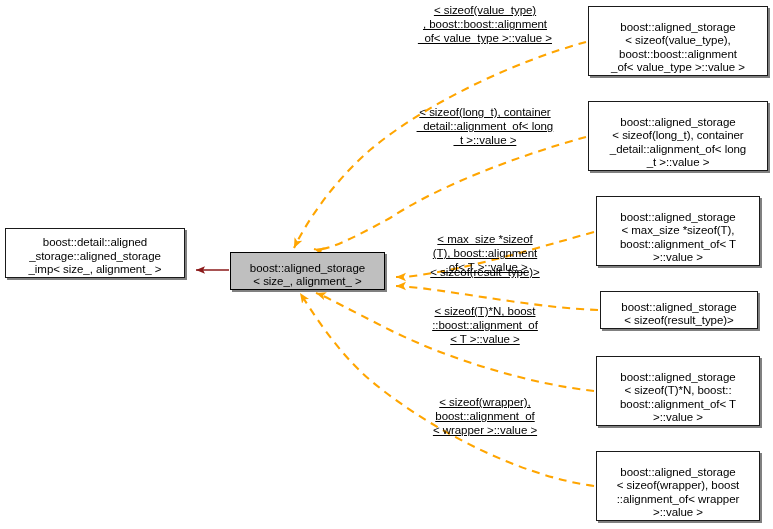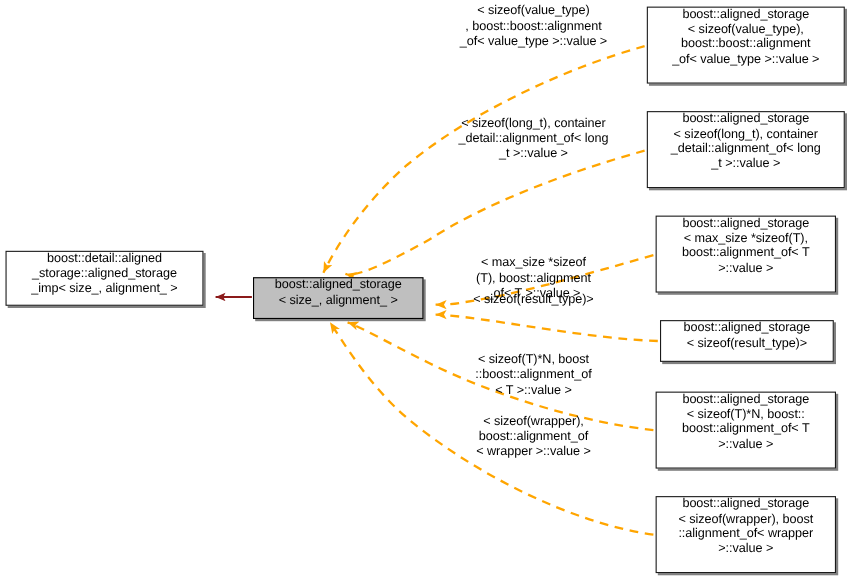--- a/index.html
+++ b/index.html
@@ -23,21 +23,21 @@
     height: 529px;
     pointer-events: none;
   }
   .node {
     position: absolute;
     box-sizing: border-box;
     border: 1px solid #1a1a1a;
     background: #ffffff;
     box-shadow: 2px 2px 0 0 #808080;
     display: flex;
-    align-items: flex-start;
+    align-items: flex-end;
     justify-content: center;
     text-align: center;
     color: #000000;
     font-size: 11.5px;
     line-height: 13.6px;
     letter-spacing: -0.05px;
     white-space: pre-line;
     z-index: 3;
   }
   .node.current {
@@ -53,20 +53,21 @@
     position: absolute;
     box-sizing: border-box;
     text-align: center;
     color: #000000;
     font-size: 11.5px;
     line-height: 14px;
     letter-spacing: -0.05px;
     white-space: pre-line;
     background: transparent;
     z-index: 4;
+    text-decoration: underline;
   }
 </style>
 </head>
 <body>
 
 <div id="diagram">
 
   <svg id="edges" viewBox="0 0 773 529" width="773" height="529" xmlns="http://www.w3.org/2000/svg">
     <defs>
       <marker id="redArrow" markerWidth="10" markerHeight="10" refX="9" refY="4" orient="auto" markerUnits="userSpaceOnUse">
@@ -149,21 +150,21 @@
   <div class="edge-label" style="left:392px; top:105px; width:186px;">&lt; sizeof(long_t), container
 _detail::alignment_of&lt; long
 _t &gt;::value &gt;</div>
 
   <div class="edge-label" style="left:402px; top:200px; width:166px;margin-top:32px;">&lt; max_size *sizeof
 (T), boost::alignment
 _of&lt; T &gt;::value &gt;</div>
 
   <div class="edge-label" style="left:402px; top:265px; width:166px;">&lt; sizeof(result_type)&gt;</div>
 
-  <div class="edge-label" style="left:402px; top:304px; width:166px;margin-top:16px;">&lt; sizeof(T)*N, boost
+  <div class="edge-label" style="left:402px; top:304px; width:166px;">&lt; sizeof(T)*N, boost
 ::boost::alignment_of
 &lt; T &gt;::value &gt;</div>
 
-  <div class="edge-label" style="left:402px; top:376px; width:166px;">&lt; sizeof(wrapper),
+  <div class="edge-label" style="left:402px; top:395px; width:166px;">&lt; sizeof(wrapper),
  boost::alignment_of
 &lt; wrapper &gt;::value &gt;</div>
 
 </div>
 
 </body></html>

